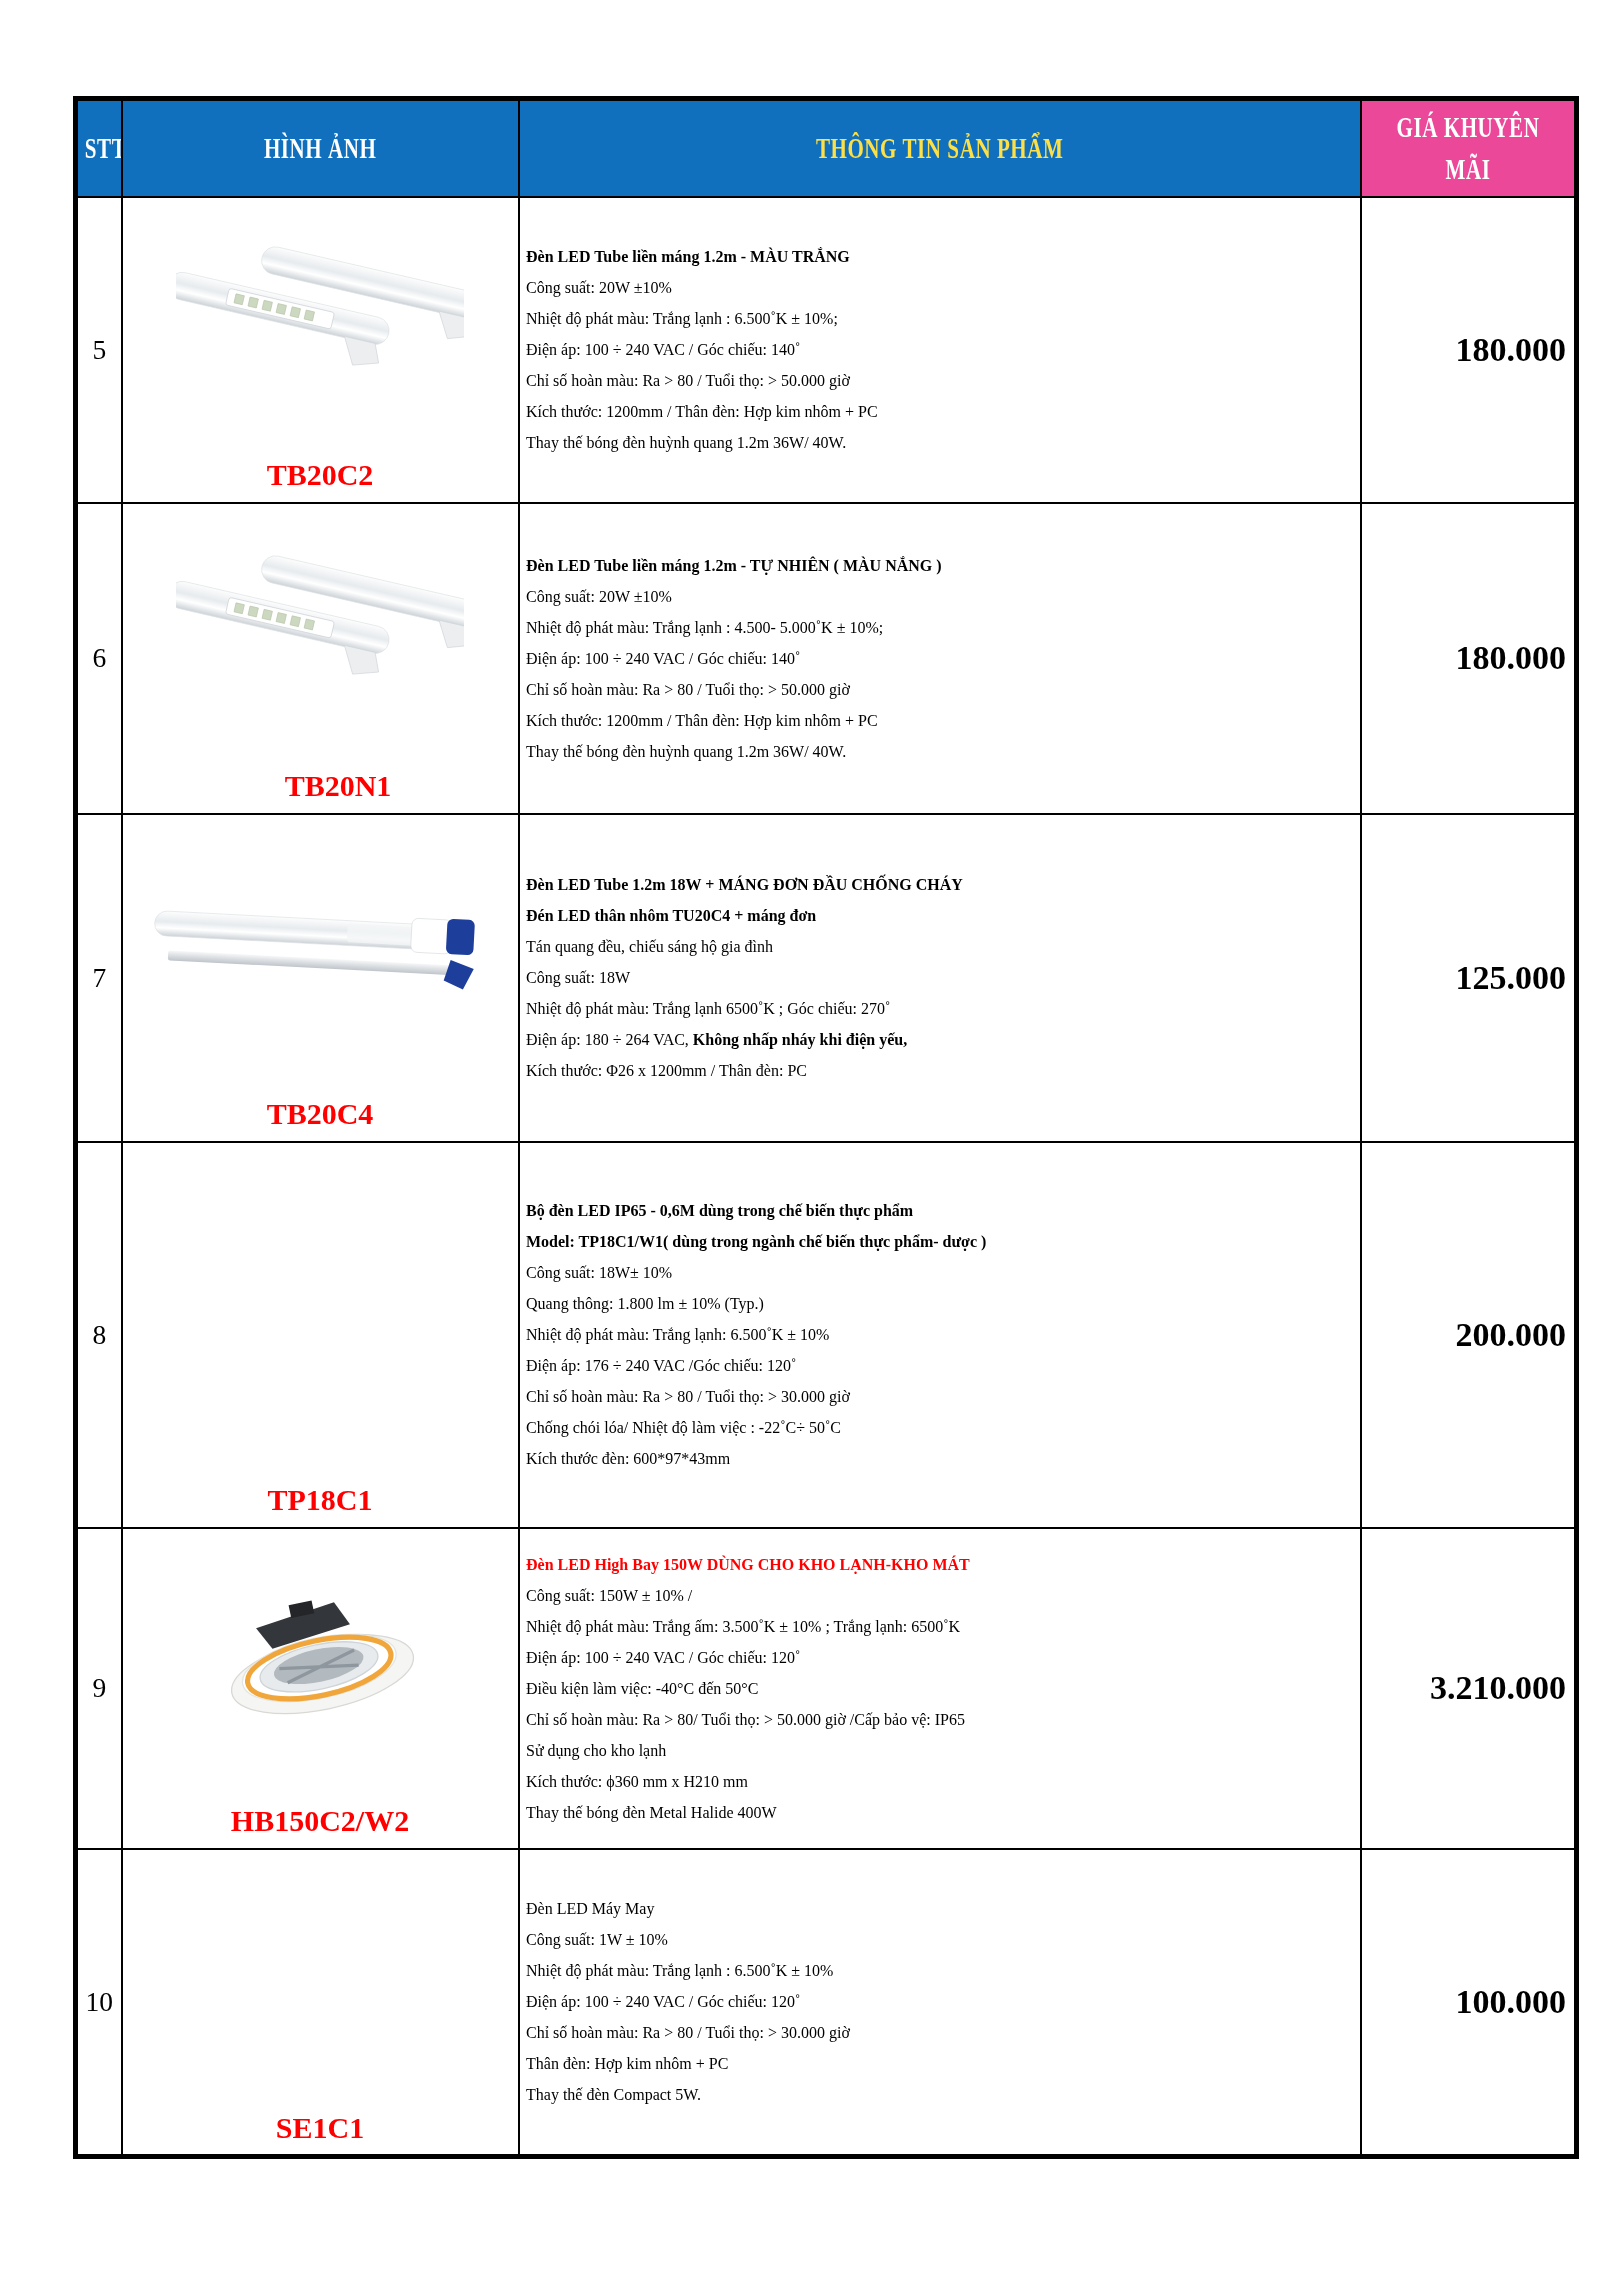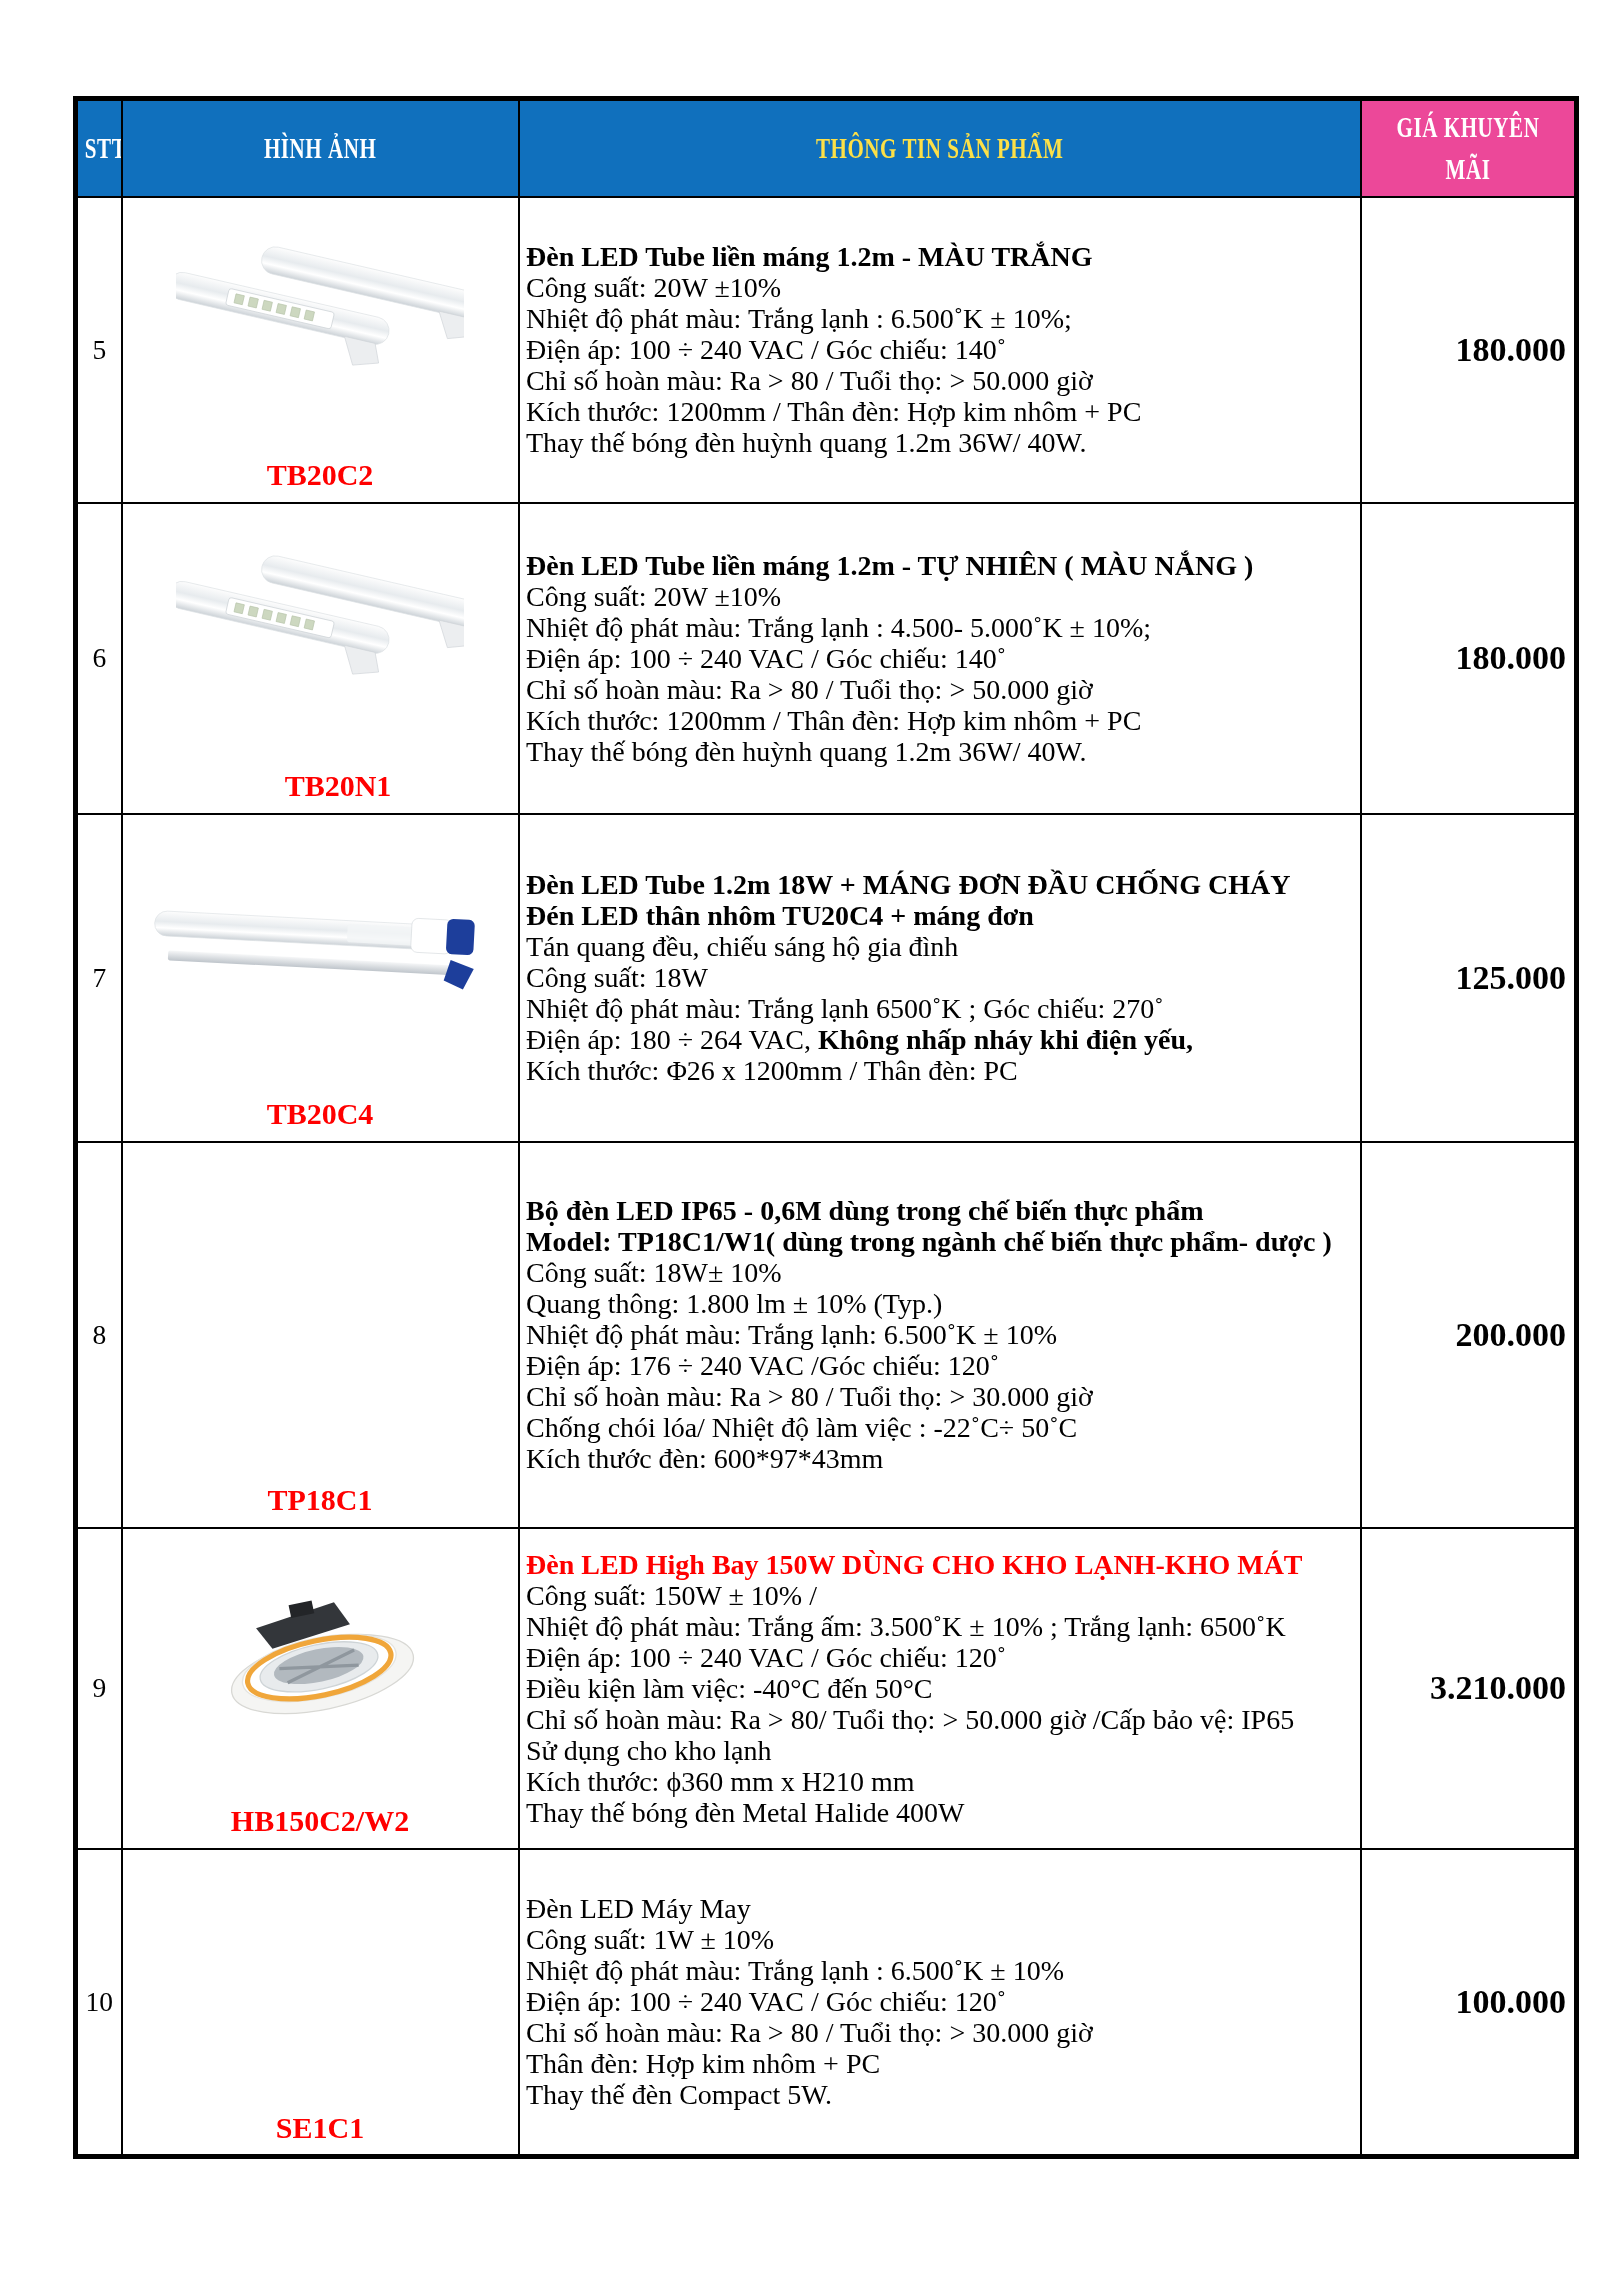--- a/index.html
+++ b/index.html
@@ -36,21 +36,21 @@
   td.imgc{position:relative}
   .photo-box{
     position:absolute;left:6.5px;right:6.5px;top:9.2px;bottom:56px;
     display:flex;align-items:center;justify-content:center;
   }
   .code{
     position:absolute;left:0;right:0;bottom:9.2px;
     text-align:center;font-weight:bold;font-size:30px;
   }
   td.info{padding-left:6.5px;padding-right:2.6px}
-  .line{font-size:28px;line-height:31px;white-space:nowrap}
+  .line{font-size:16px;line-height:31px;white-space:nowrap}
   .line .b{font-weight:bold}
   td.price{text-align:right;padding-right:7.9px;font-weight:bold;font-size:34px}
 </style>
 </head>
 <body>
 
 <svg width="0" height="0" style="position:absolute" aria-hidden="true">
   <defs>
     <linearGradient id="tg" x1="0" y1="0" x2="0" y2="1">
       <stop offset="0" stop-color="#fdfdfd"></stop>

